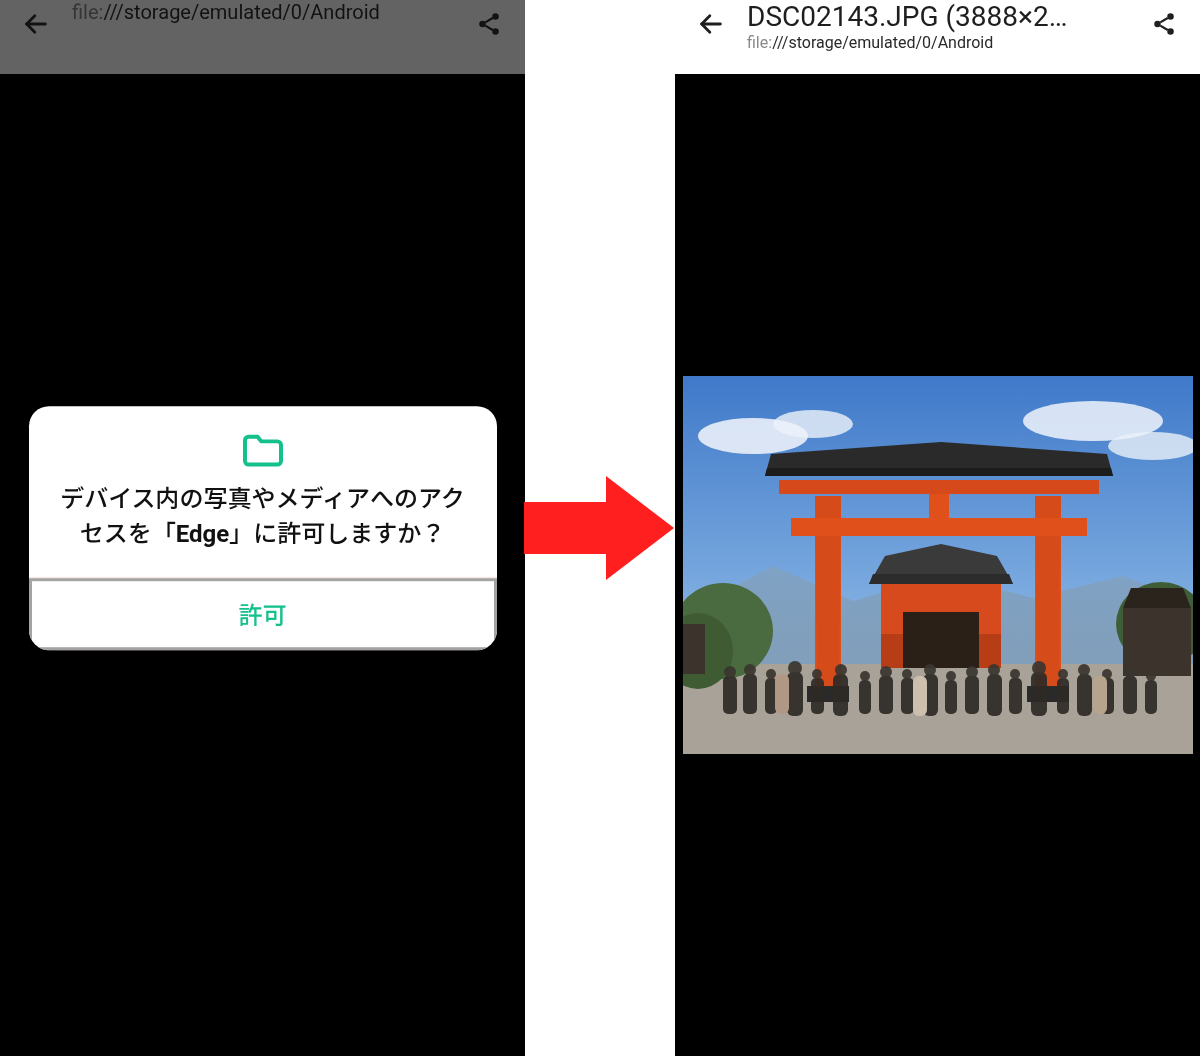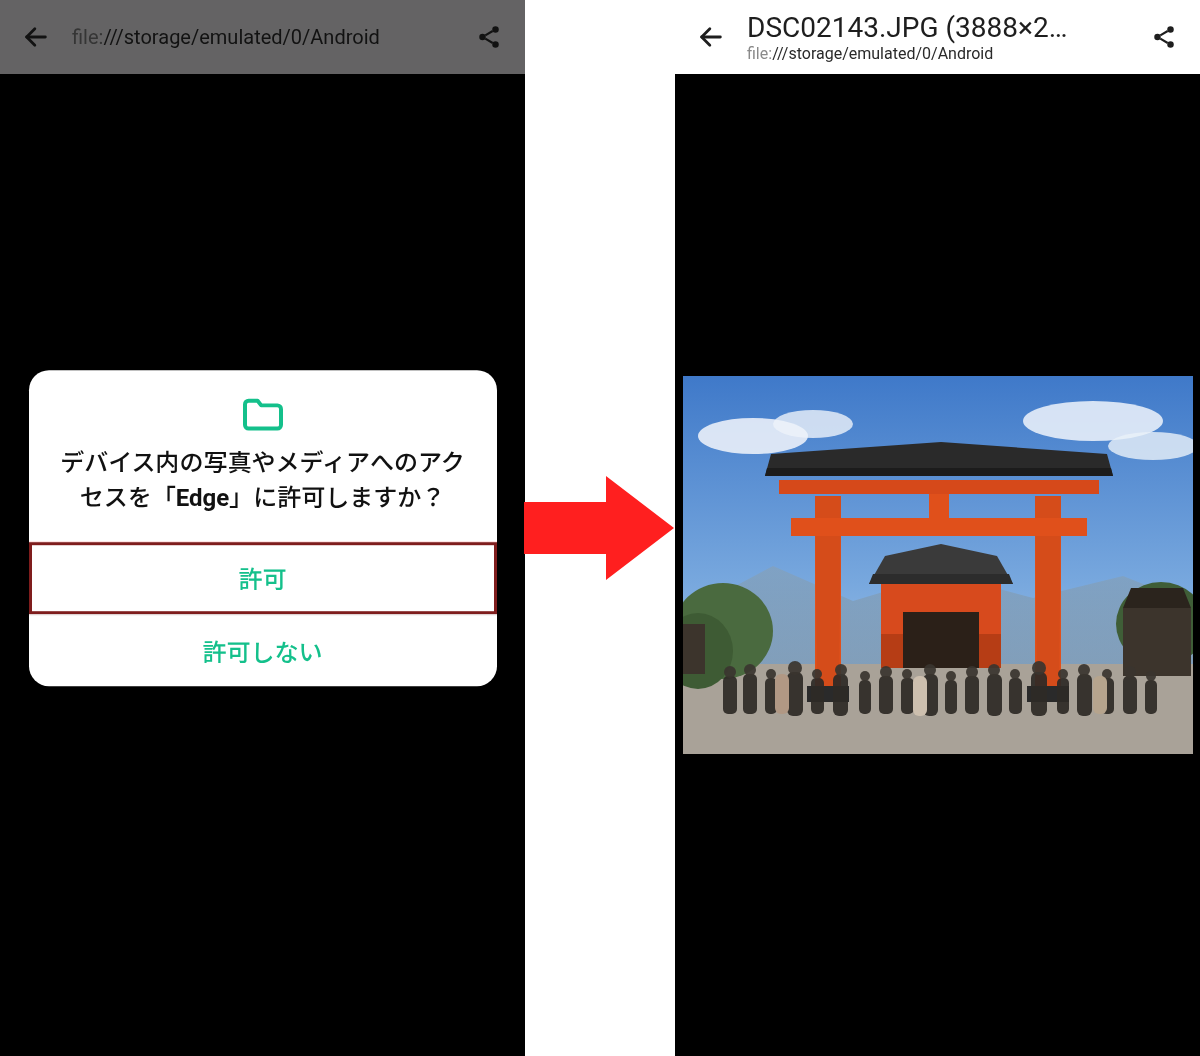--- a/index.html
+++ b/index.html
@@ -13,21 +13,21 @@
   .phone {
     position: absolute; top: 0; width: 525px; height: 1056px;
     background: #000;
   }
   .phone.left  { left: 0; }
   .phone.right { right: 0; }
 
   
   .appbar {
     height: 74px; width: 100%;
-    display: flex; align-items: center;
+    display: flex; align-items: flex-start;
     padding: 0 12px;
     gap: 12px;
   }
   .left .appbar {
     background: #a2a1a2;
   }
   .right .appbar {
     background: #fff;
   }
 
@@ -85,21 +85,21 @@
   .dialog-msg .strong { font-weight: 700; }
   .dialog-action {
     height: 72px;
     display: flex; align-items: center; justify-content: center;
     border-top: 1px solid #ddd;
     color: #14c08b;
     font-size: 24px;
     font-weight: 500;
   }
   .dialog-action.highlight {
-    border: 3px solid #7f1d1d;
+    border: 3px solid #a3a3a3;
     box-shadow: 0 0 0 1px rgba(255,31,31,0.15);
   }
 
   
   .photo-canvas {
     position: absolute;
     top: 74px; left: 0; right: 0; bottom: 0;
     background: #000;
     display: flex; align-items: center; justify-content: center;
   }
@@ -149,21 +149,20 @@
   <div class="dialog">
     <div class="folder-ic">
       <svg width="44" height="36" viewBox="0 0 24 20" fill="none" stroke="#14c08b" stroke-width="2.2" stroke-linejoin="round">
         <path d="M2 4.5c0-1.1.9-2 2-2h5l2 2.6h9c1.1 0 2 .9 2 2V16c0 1.1-.9 2-2 2H4c-1.1 0-2-.9-2-2V4.5z"></path>
       </svg>
     </div>
     <div class="dialog-msg">
       <span>デバイス内の写真やメディアへのアクセスを「</span><span class="strong">Edge</span><span>」に許可しますか？</span>
     </div>
     <div class="dialog-action highlight">許可</div>
-    <div class="dialog-action">許可しない</div>
   </div>
 </div>
 
 <div class="phone right">
 
   <div class="appbar">
     <div class="icon-btn">
       <svg width="28" height="28" viewBox="0 0 24 24" fill="none" stroke="#1e1e1e" stroke-width="2.4" stroke-linecap="round" stroke-linejoin="round">
         <line x1="20" y1="12" x2="4" y2="12"></line>
         <polyline points="11 5 4 12 11 19"></polyline>

